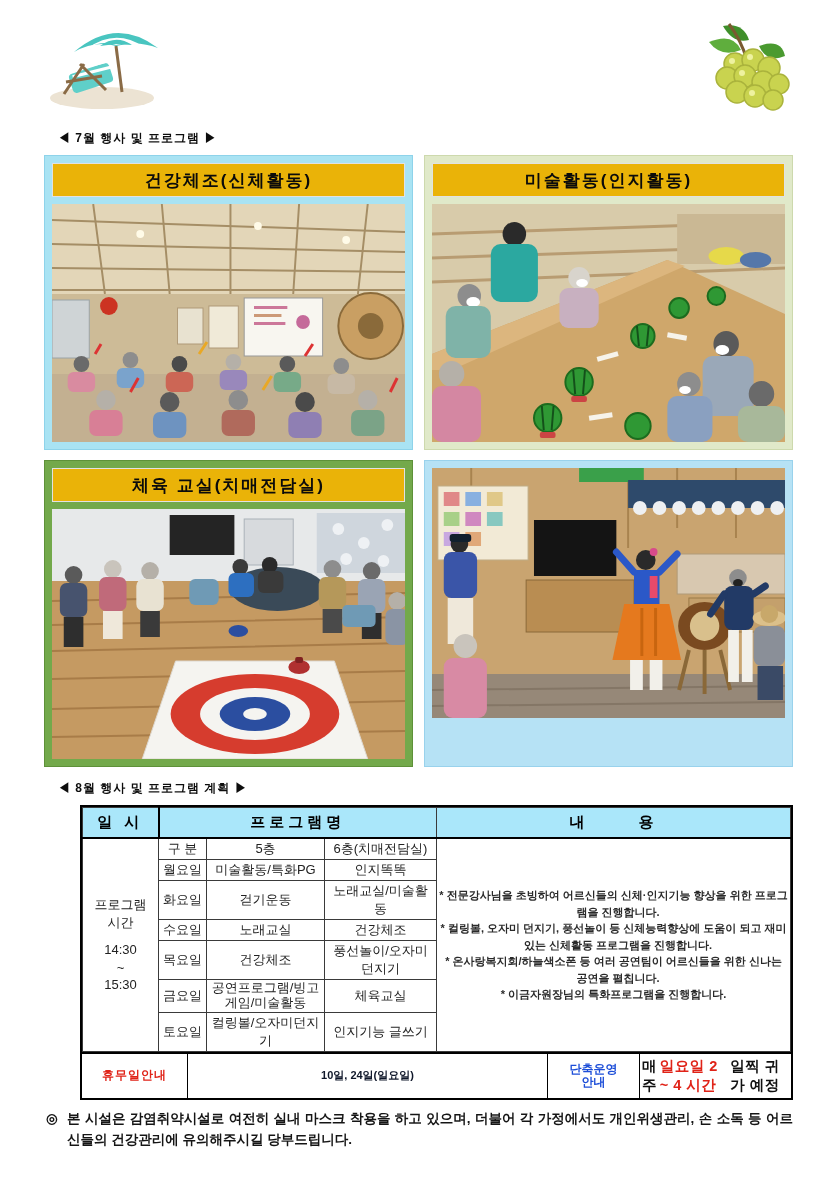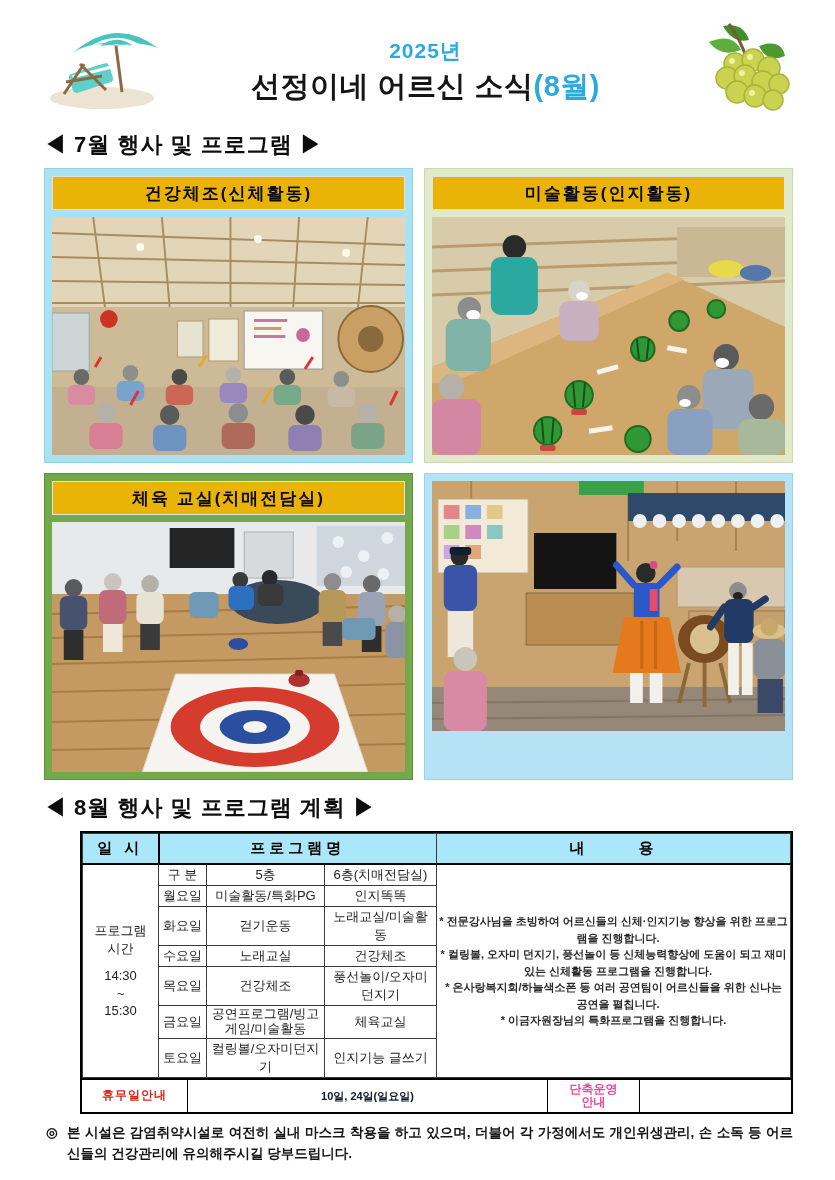--- a/index.html
+++ b/index.html
@@ -14,21 +14,21 @@
   .masthead { display:flex; align-items:center; justify-content:space-between; height:100px; }
   .masthead .art { flex:0 0 auto; }
   .title-block { flex:1; text-align:center; padding-top:4px; }
   .year-line { color:#29abe2; font-size:21px; font-weight:bold; letter-spacing:1px;
     text-shadow:1px 1px 0 #fff; }
   .main-title { font-size:29px; font-weight:bold; letter-spacing:0.5px; margin-top:2px;
     color:#151515; }
   .main-title .month { color:#29abe2; }
 
   
-  .section-title { font-size:22px; font-weight:bold; margin:10px 0 8px 0; letter-spacing:1px; color:#0d0d0d; }
+  .section-title { font-size:12px; font-weight:bold; margin:10px 0 8px 14px; letter-spacing:1px; color:#0d0d0d; }
 
   
   .panels { display:grid; grid-template-columns:1fr 1fr; gap:10px 11px; }
   .panel { padding:7px; }
   .panel-1 { background:#a9e3f3; border:1px solid #8ed3ea; }
   .panel-2 { background:#e0e9c9; border:1px solid #cdd9ad; }
   .panel-3 { background:#73a94b; border:1px solid #5e9139; }
   .panel-4 { background:#b6e2f5; border:1px solid #99d2ec; }
   .panel-title { background:#eab308; border:1px solid #e2e2e2; text-align:center;
     font-size:17px; font-weight:bold; letter-spacing:2px; padding:5px 0 4px; margin-bottom:7px; color:#0b0b0b; }
@@ -53,21 +53,21 @@
   .bullet::before { content:"* "; }
   td.fri-floor5 { font-size:12px; line-height:1.15; padding:1px 0; }
 
   .red-row { display:flex; border-top:2.5px solid #000; align-items:stretch; }
   .red-row > div { display:flex; align-items:center; justify-content:center; padding:3px 2px; }
   .rr-label { flex:0 0 106px; border-right:1.5px solid #000; flex-direction:row;
     color:#e02318; font-size:12px; font-weight:bold; line-height:1.1; letter-spacing:1px; }
   .rr-holiday-value { flex:0 0 360px; border-right:1.5px solid #000;
     color:#0f172a; font-size:11px; font-weight:bold; justify-content:flex-start; padding-left:58px; }
   .rr-label2 { flex:0 0 92px; border-right:1.5px solid #000; flex-direction:column;
-    color:#ec4899; font-size:12px; font-weight:bold; line-height:1.1; }
+    color:#1d4ed8; font-size:12px; font-weight:bold; line-height:1.1; }
   .rr-short-value { flex:1; font-size:14.5px; font-weight:bold; color:#111; letter-spacing:0.5px; }
   .rr-short-value .hl { color:#e02318; }
 
   
   .notices { margin-top:9px; }
   .notice { display:flex; gap:7px; font-size:13.5px; font-weight:bold; line-height:1.55; color:#151515; }
   .notice .sym { flex:0 0 16px; text-align:center; }
   .notice .txt { flex:1; text-align:justify; }
 </style>
 </head>
@@ -80,24 +80,20 @@
       <svg width="118" height="88" viewBox="0 0 118 88">
         <ellipse cx="58" cy="74" rx="52" ry="11" fill="#ece3d3"></ellipse>
         <line x1="72" y1="22" x2="78" y2="68" stroke="#8a6b46" stroke-width="3"></line>
         <path d="M30 28 Q72 -8 114 24 Q93 16 72 22 Q51 16 30 28 Z" fill="#49c5c0"></path>
         <path d="M44 24 Q72 4 100 23 Q86 17 72 21 Q58 16 44 24 Z" fill="#ffffff"></path>
         <path d="M56 22 Q72 10 88 21 L72 20 Z" fill="#49c5c0"></path>
         <rect x="26" y="44" width="42" height="20" rx="4" fill="#5fcfc9" transform="rotate(-18 47 54)"></rect>
         <path d="M24 42 l40 -13 M26 48 l40 -13 M29 54 l40 -13" stroke="#ffffff" stroke-width="3" fill="none" transform="rotate(4 47 48)"></path>
         <path d="M20 70 L40 40 M62 66 L36 40 M22 58 L58 52" stroke="#8a6b46" stroke-width="3" fill="none"></path>
       </svg>
-    </div>
-    <div class="title-block">
-      <div class="year-line">2025년</div>
-      <div class="main-title"><span>선정이네 어르신 소식</span><span class="month">(8월)</span></div>
     </div>
     <div class="art">
       <svg width="104" height="96" viewBox="0 0 104 96">
         <path d="M34 6 Q54 2 60 20 Q44 24 34 6 Z" fill="#3f8f2a"></path>
         <path d="M20 22 Q44 12 52 30 Q32 38 20 22 Z" fill="#5fae3d"></path>
         <path d="M70 26 Q92 18 96 36 Q78 44 70 26 Z" fill="#4a9a30"></path>
         <path d="M40 4 Q52 20 58 40" stroke="#7a5a30" stroke-width="3" fill="none"></path>
         <g fill="#c9d34f" stroke="#aab33c" stroke-width="1.5">
           <circle cx="46" cy="44" r="11"></circle>
             <circle cx="64" cy="40" r="11"></circle>
@@ -431,20 +427,25 @@
     <div class="red-row">
       <div class="rr-label">
         <span>휴무일</span>
         <span>안내</span>
       </div>
       <div class="rr-holiday-value">10일, 24일(일요일)</div>
       <div class="rr-label2">
         <span>단축운영</span>
         <span>안내</span>
       </div>
+      <div class="rr-short-value">
+        <span>매주 </span>
+          <span class="hl">일요일 2 ~ 4 시간</span>
+          <span> 일찍 귀가 예정</span>
+      </div>
     </div>
   </div>
 
   <div class="notices">
     <div class="notice">
       <span class="sym">◎</span>
       <span class="txt">본 시설은 감염취약시설로 여전히 실내 마스크 착용을 하고 있으며, 더불어 각 가정에서도 개인위생관리, 손 소독 등 어르신들의 건강관리에 유의해주시길 당부드립니다.</span>
     </div>
 
   </div>

